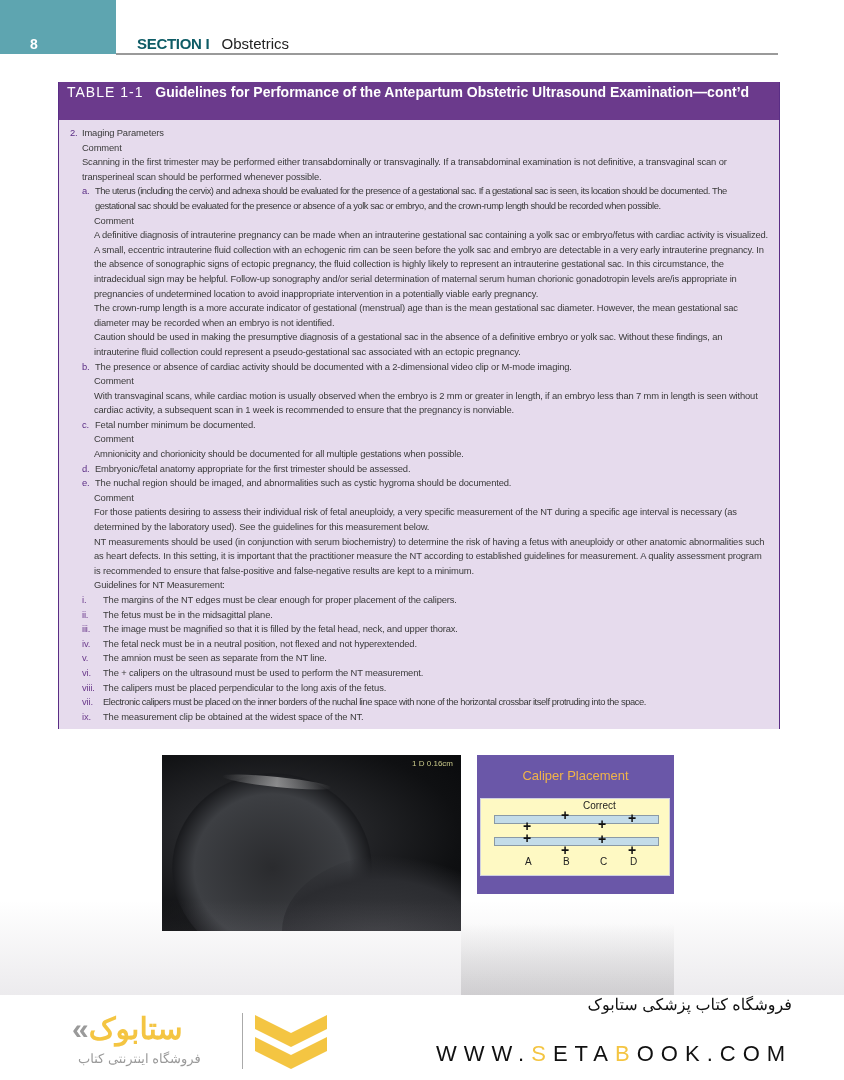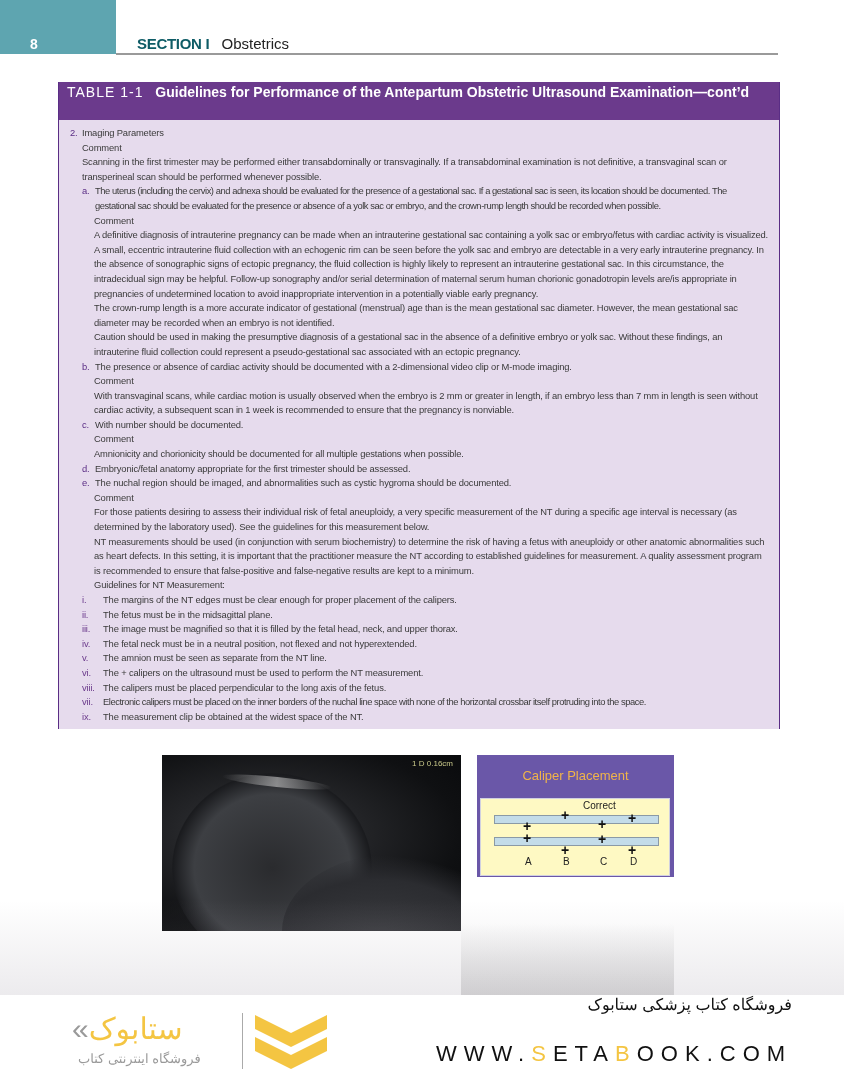--- a/index.html
+++ b/index.html
@@ -74,21 +74,21 @@
     opacity:.6; transform:rotate(6deg);
   }
   .fig-us .measure {
     position:absolute; right:8px; top:4px; font-size:8px; color:#c9c98a;
   }
   .fig-panel {
     position:absolute; left:461px; top:755px; width:213px; height:240px;
     background:linear-gradient(#ffffff 0%, #ffffff 70%, #d8d8d8 100%);
   }
   .caliper-box {
-    position:absolute; left:477px; top:755px; width:197px; height:122px;
+    position:absolute; left:477px; top:755px; width:197px; height:139px;
     background:#6a57a8;
   }
   .caliper-title {
     position:absolute; left:0; top:13px; width:100%; text-align:center;
     color:#f0b44a; font-size:13px;
   }
   .caliper-inner {
     position:absolute; left:3px; top:43px; width:188px; height:76px; background:#fef9c3;
     border:1px solid #d0d0e0;
   }
@@ -108,21 +108,21 @@
 
   .fade {
     position:absolute; left:0; top:900px; width:844px; height:95px;
     background:linear-gradient(rgba(255,255,255,0) 0%, rgba(180,175,185,0.25) 100%);
     pointer-events:none;
   }
   .footer {
     position:absolute; left:0; top:995px; width:844px; height:85px; background:#ffffff;
   }
   .logo-text {
-    position:absolute; left:72px; top:16px; font-size:30px; font-weight:normal; color:#9a9a9a;
+    position:absolute; left:72px; top:16px; font-size:30px; font-weight:bold; color:#9a9a9a;
     letter-spacing:-2px;
   }
   .logo-text .y { color:#f4c542; }
   .logo-sub {
     position:absolute; left:78px; top:56px; font-size:13px; color:#9a9a9a;
   }
   .logo-div {
     position:absolute; left:242px; top:18px; width:1px; height:56px; background:#aaa;
   }
   .chev {
@@ -185,21 +185,21 @@
     </div>
     <div class="ind1">
         <div class="ind2">Comment</div>
       </div>
     <div class="ind1">
         <div class="ind2">With transvaginal scans, while cardiac motion is usually observed when the embryo is 2 mm or greater in length, if an embryo less than 7 mm in length is seen without cardiac activity, a subsequent scan in 1 week is recommended to ensure that the pregnancy is nonviable.</div>
       </div>
 
     <div class="row ind1">
       <span class="lbl">c.</span>
-      <span>With number should be documented.</span>
+      <span>Fetal number minimum be documented.</span>
     </div>
     <div class="ind1">
         <div class="ind2">Comment</div>
       </div>
     <div class="ind1">
         <div class="ind2">Amnionicity and chorionicity should be documented for all multiple gestations when possible.</div>
       </div>
 
     <div class="row ind1">
       <span class="lbl">d.</span>

